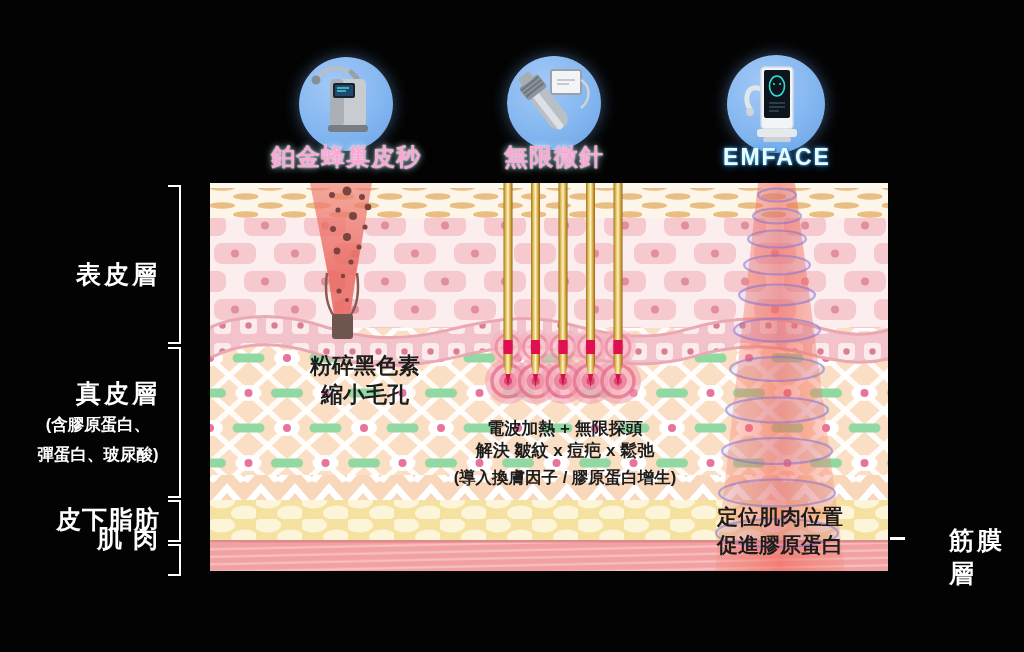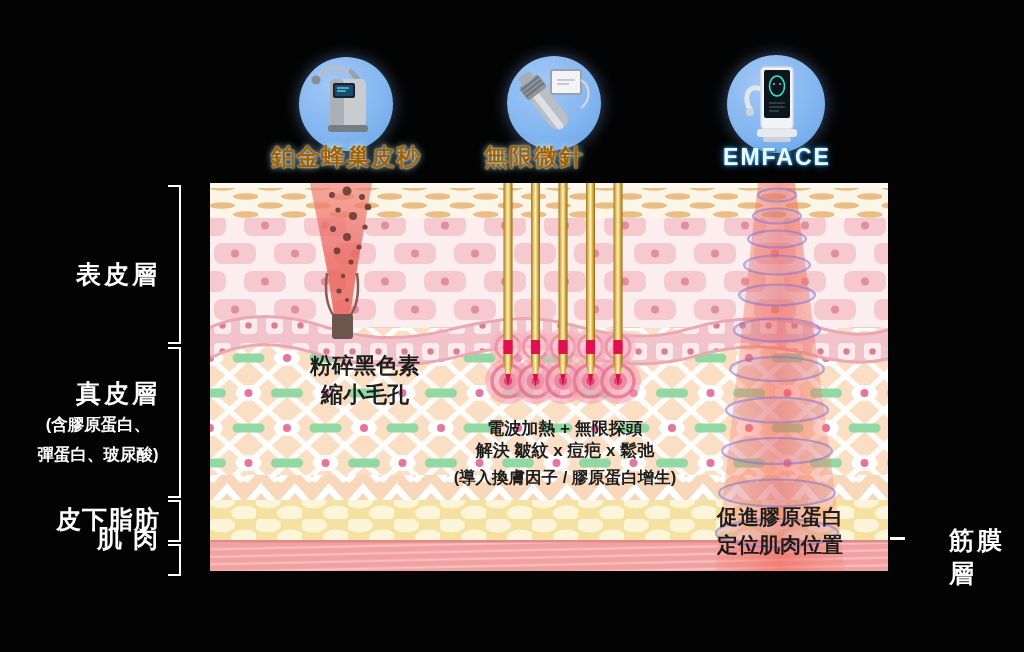--- a/index.html
+++ b/index.html
@@ -5,21 +5,21 @@
   html,body{margin:0;padding:0;background:#000;}
   .stage{position:relative;width:1024px;height:652px;background:#030303;overflow:hidden;
          font-family:"Liberation Sans","DejaVu Sans",sans-serif;}
 
   
   .badge{position:absolute;border-radius:50%;overflow:hidden;
          background:radial-gradient(circle at 38% 30%, #a3c8f6 0%, #84b7f0 55%, #6ca3e6 100%);
          box-shadow:0 0 16px rgba(120,170,240,.45);}
   .badge svg{display:block;width:100%;height:100%;}
   .dev-label{position:absolute;width:250px;text-align:center;font-weight:700;font-size:24px;
-             letter-spacing:1px;color:#a16207;
+             letter-spacing:1px;color:#f9a8d4;
              text-shadow:0 0 2px #fff,0 0 7px rgba(210,255,255,.85),1px 1px 2px rgba(0,40,60,.8);}
   .dev-label.em{color:#e8fcff;font-size:23px;letter-spacing:2px;
                 text-shadow:0 0 3px rgba(90,200,255,.95),0 0 8px rgba(60,160,255,.7),1px 1px 2px rgba(0,30,80,.9);}
 
   
   .layer-label{position:absolute;color:#fff;font-weight:700;font-size:25px;letter-spacing:3px;
                text-align:right;width:125px;left:35px;}
   .layer-note{position:absolute;color:#fff;font-weight:700;font-size:16.5px;letter-spacing:0;
               text-align:center;width:160px;left:18px;}
   .bracket{position:absolute;left:168px;width:11px;
@@ -76,21 +76,21 @@
       <ellipse cx="50" cy="31" rx="7.5" ry="10" fill="none" stroke="#2ee0d8" stroke-width="1.6"></ellipse>
       <circle cx="47" cy="29" r="1" fill="#2ee0d8"></circle>
         <circle cx="53" cy="29" r="1" fill="#2ee0d8"></circle>
       <path d="M42,48 h16 M42,52 h16 M42,56 h10" stroke="#3a4a5a" stroke-width="1.4"></path>
       <rect x="30" y="74" width="40" height="8" rx="3" fill="#e6eaed"></rect>
       <rect x="36" y="82" width="28" height="5" rx="2.5" fill="#cdd3d8"></rect>
     </svg>
   </div>
 
   <div class="dev-label" style="left:221px;top:141px;">鉑金蜂巢皮秒</div>
-  <div class="dev-label" style="left:409px;top:141px;">無限微針</div>
+  <div class="dev-label" style="left:429px;top:141px;">無限微針</div>
   <div class="dev-label em" style="left:652px;top:144px;">EMFACE</div>
 
   <div class="layer-label" style="top:258px;">表皮層</div>
   <div class="bracket" style="top:185px;height:155px;"></div>
 
   <div class="layer-label" style="top:377px;">真皮層</div>
   <div class="layer-note" style="top:414px;text-align:center;">(含膠原蛋白、</div>
   <div class="layer-note" style="top:444px;">彈蛋白、玻尿酸)</div>
   <div class="bracket" style="top:347px;height:147px;"></div>
 
@@ -314,18 +314,18 @@
     <div class="note" style="left:55px;top:168px;width:200px;">
       <span class="big">粉碎黑色素</span>
       <span class="big">縮小毛孔</span>
     </div>
     <div class="note" style="left:218px;top:235px;width:274px;">
       <span class="mid">電波加熱 + 無限探頭</span>
       <span class="mid">解決 皺紋 x 痘疤 x 鬆弛</span>
       <span class="small">(導入換膚因子 / 膠原蛋白增生)</span>
     </div>
     <div class="note" style="left:485px;top:320px;width:170px;font-size:21px;">
+      <span class="big" style="font-size:21px;">定位肌肉位置</span>
       <span class="big" style="font-size:21px;">促進膠原蛋白</span>
-      <span class="big" style="font-size:21px;">定位肌肉位置</span>
     </div>
   </div>
 
 </div>
 
 </body></html>

